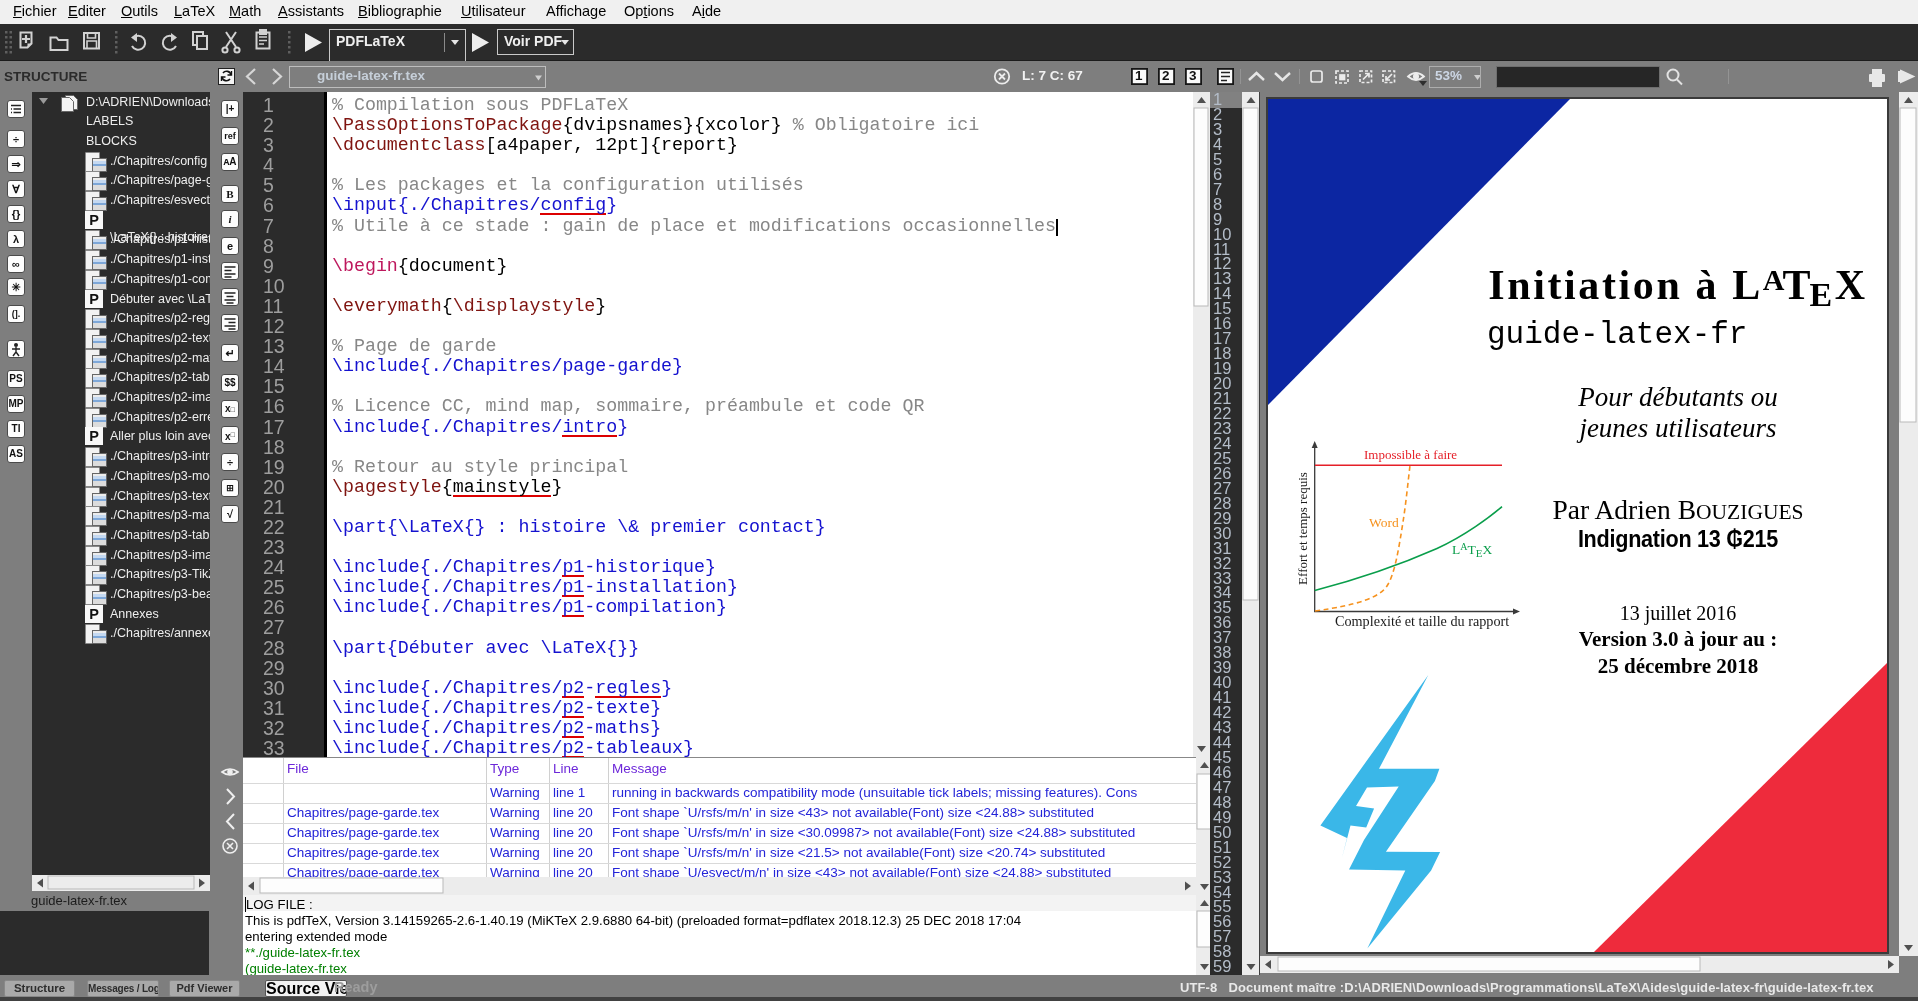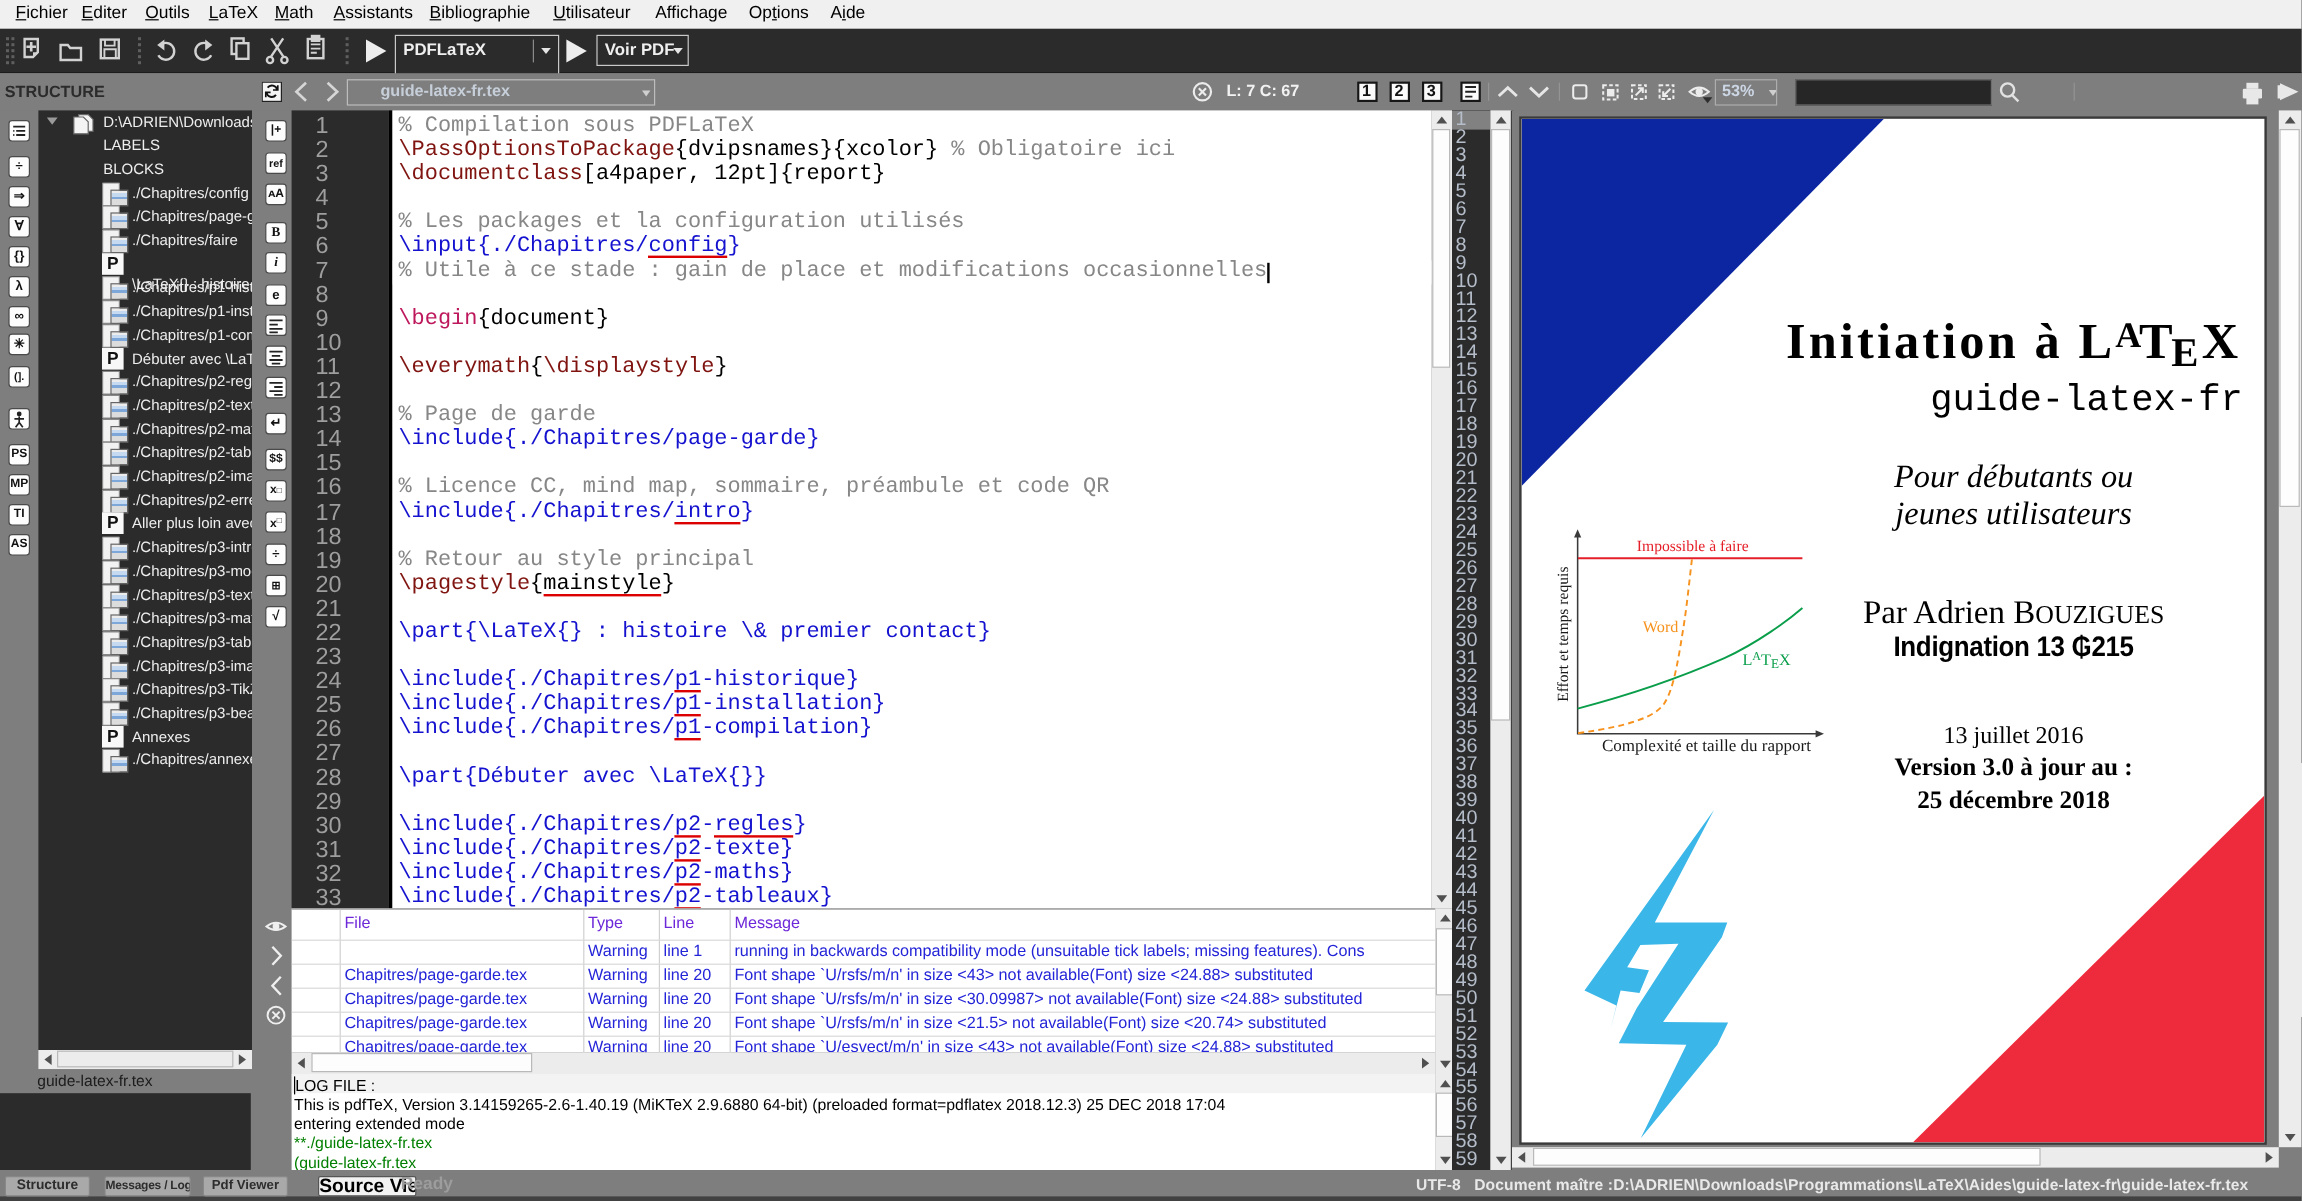--- a/index.html
+++ b/index.html
@@ -241,21 +241,21 @@
 </g>
 </svg>
 <div class="trow" style="left:54px;top:2.5px">D:\ADRIEN\Downloads</div>
 <div class="trow" style="left:54px;top:22.2px">LABELS</div>
 <div class="trow" style="left:54px;top:41.9px">BLOCKS</div>
 <i class="icdoc" style="left:53px;top:59.6px"></i>
 <div class="trow" style="left:78px;top:61.6px">./Chapitres/config</div>
 <i class="icdoc" style="left:53px;top:79.3px"></i>
 <div class="trow" style="left:78px;top:81.3px">./Chapitres/page-garde</div>
 <i class="icdoc" style="left:53px;top:99.0px"></i>
-<div class="trow" style="left:78px;top:101.0px">./Chapitres/faire</div>
+<div class="trow" style="left:78px;top:101.0px">./Chapitres/esvect</div>
 <i class="icp" style="left:53px;top:118.7px">P</i>
 <div class="trow" style="left:78px;top:138px">\LaTeX{} : histoire</div>
 <i class="icdoc" style="left:53px;top:138.4px"></i>
 <div class="trow" style="left:78px;top:140.4px">./Chapitres/p1-historique</div>
 <i class="icdoc" style="left:53px;top:158.1px"></i>
 <div class="trow" style="left:78px;top:160.1px">./Chapitres/p1-installation</div>
 <i class="icdoc" style="left:53px;top:177.8px"></i>
 <div class="trow" style="left:78px;top:179.8px">./Chapitres/p1-compilation</div>
 <i class="icp" style="left:53px;top:197.5px">P</i>
 <div class="trow" style="left:78px;top:199.5px">Débuter avec \LaTeX</div>
@@ -555,21 +555,21 @@
 
 <div class="abs" style="left:1259px;top:92px;width:2px;height:883px;background:#3f3f3f"></div>
 <div id="pdf" class="abs">
 <div id="page"></div>
 <div id="pagein">
 <svg width="619" height="853" style="position:absolute;left:0;top:0">
 <polygon points="0,0 302,0 0,306" fill="#0c26a2"></polygon>
 <polygon points="619,853 326,853 619,564" fill="#ee2b3c"></polygon>
 </svg>
 <div style="position:absolute;left:219px;top:162px;width:382px;font-family:'Liberation Serif',serif;letter-spacing:2.6px;font-size:42px;font-weight:bold;color:#000;text-align:center;white-space:nowrap">Initiation à L<span style="font-size:30px;vertical-align:9px;letter-spacing:-2px">A</span><span style="letter-spacing:-1px">T</span><span style="font-size:34px;vertical-align:-7px">E</span>X</div>
-<div style="position:absolute;left:219px;top:218px;width:382px;font-family:'Liberation Mono',monospace;font-size:31px;color:#000;text-align:right;white-space:nowrap">guide-latex-fr</div>
+<div style="position:absolute;left:219px;top:218px;width:382px;font-family:'Liberation Mono',monospace;font-size:31px;color:#000;text-align:left;white-space:nowrap">guide-latex-fr</div>
 <div style="position:absolute;left:219px;top:283px;width:382px;font-family:'Liberation Serif',serif;font-style:italic;font-size:27px;color:#000;text-align:center;line-height:31px">Pour débutants ou<br>jeunes utilisateurs</div>
 <div style="position:absolute;left:219px;top:395px;width:382px;font-family:'Liberation Serif',serif;font-size:27.5px;color:#000;text-align:center;white-space:nowrap">Par Adrien B<span style="font-size:21.5px">OUZIGUES</span></div>
 <div style="position:absolute;left:219px;top:427px;width:382px;font-size:23.5px;font-weight:bold;color:#000;text-align:center;white-space:nowrap;letter-spacing:-0.3px;transform:scaleX(0.92)">Indignation 13 ₲215</div>
 <div style="position:absolute;left:219px;top:503px;width:382px;font-family:'Liberation Serif',serif;font-size:20px;color:#000;text-align:center">13 juillet 2016</div>
 <div style="position:absolute;left:219px;top:527px;width:382px;font-family:'Liberation Serif',serif;font-size:21px;font-weight:bold;color:#000;text-align:center;line-height:27px">Version 3.0 à jour au :<br>25 décembre 2018</div>
 <svg width="235" height="205" style="position:absolute;left:27px;top:338px" fill="none">
 <g stroke="#3a3a3a" stroke-width="1.3">
 <path d="M19.7 10 V 174.5 H 219"></path>
 </g>
 <path d="M19.7 4 l-3 7 h6 z" fill="#3a3a3a"></path>

